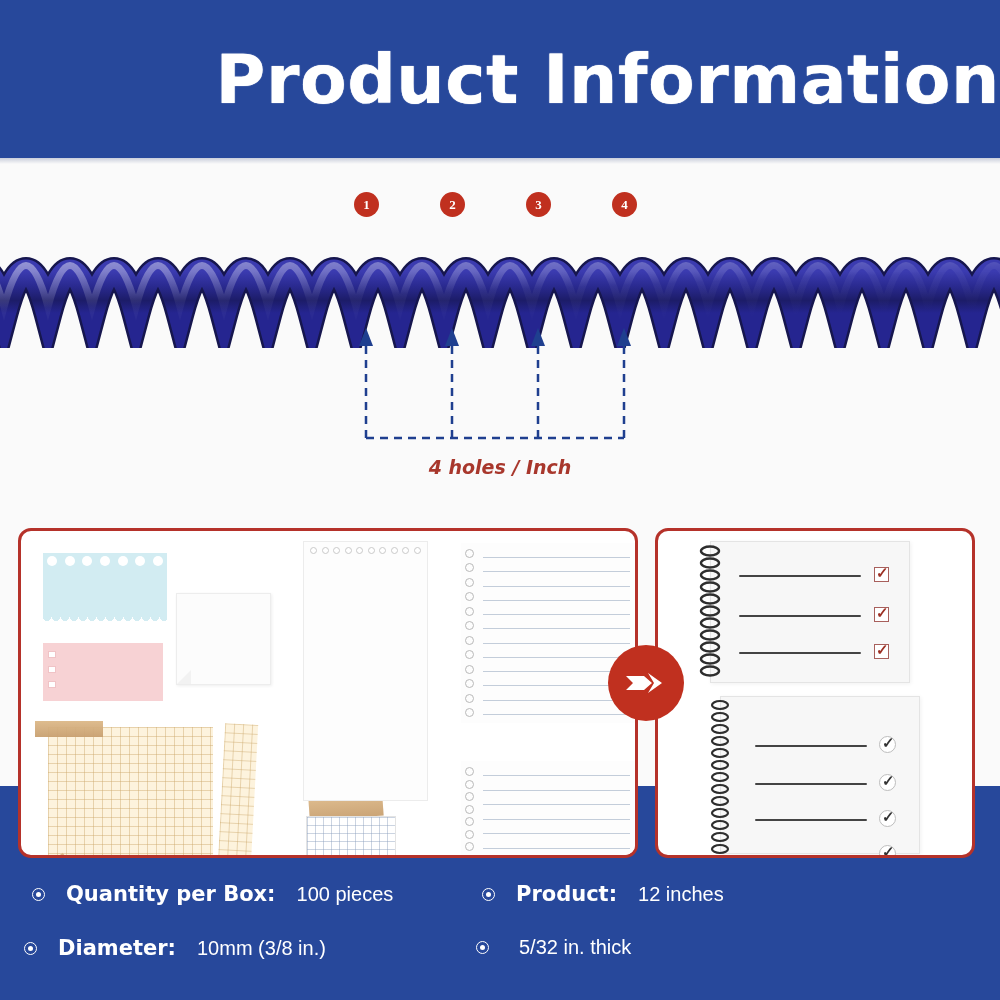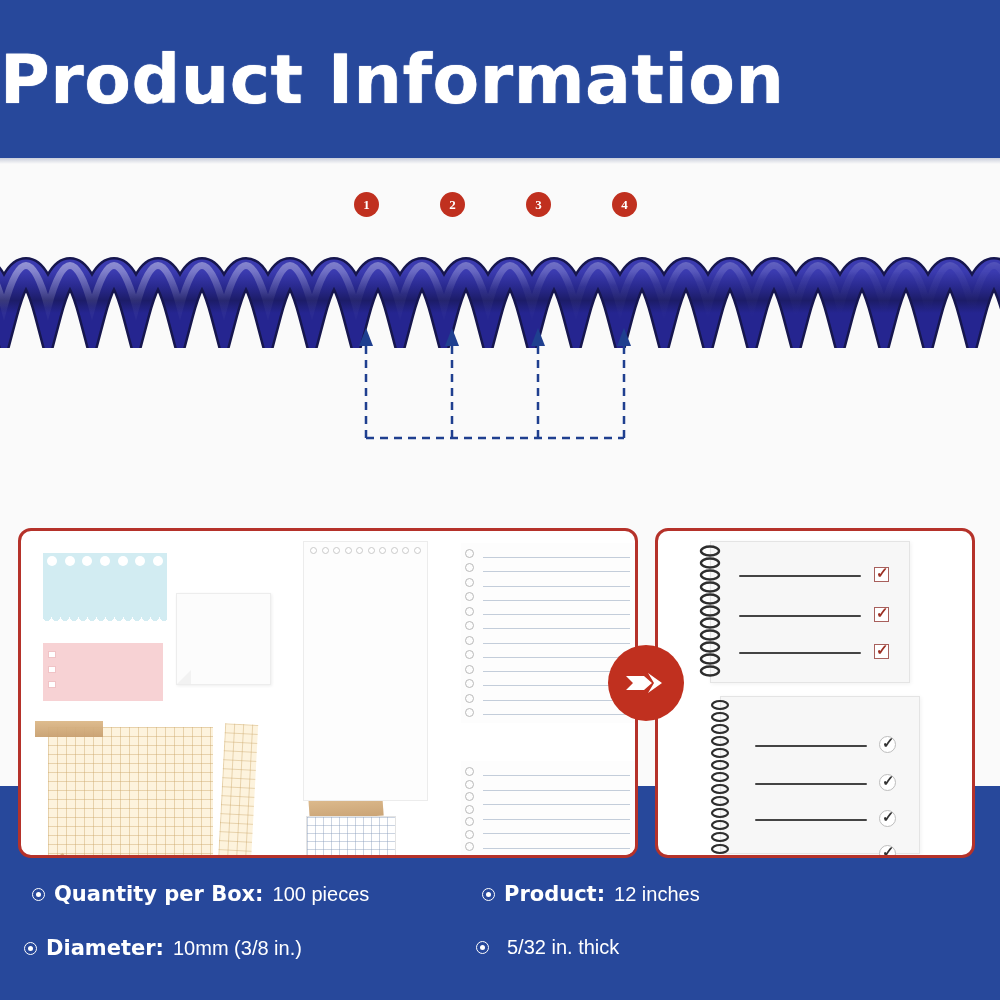--- a/index.html
+++ b/index.html
@@ -8,21 +8,21 @@
     font-family:"Liberation Sans", sans-serif;
     background:#fafafa;
     position:relative;
     overflow:hidden;
   }
 
   
   #header {
     position:absolute; left:0; top:0; width:1000px; height:158px;
     background:#27489b;
-    display:flex; align-items:center; justify-content:flex-start;
+    display:flex; align-items:center; justify-content:flex-end;
   }
   #header-title {
     color:#ffffff;
     font-size:68px;
     font-weight:bold;
     letter-spacing:0.5px;
     font-family:"DejaVu Sans", sans-serif;
     text-shadow:0 0 1px #fff;
     white-space:nowrap;
   }
@@ -218,21 +218,21 @@
   
   #arrow-circle {
     position:absolute; left:608px; top:645px;
     width:76px; height:76px; border-radius:50%;
     background:#c0301f;
     display:flex; align-items:center; justify-content:center;
     z-index:5;
   }
 
   
-  .spec-row { position:absolute; display:flex; align-items:center; white-space:nowrap; }
+  .spec-row { position:absolute; display:flex; align-items:center; white-space:nowrap;gap:12px; }
   #spec-qty { left:32px;  top:882px; }
   #spec-dia { left:24px;  top:936px; }
   #spec-len { left:482px; top:882px; }
   #spec-cap { left:476px; top:936px; }
 
   .bullet {
     width:13px; height:13px; border-radius:50%;
     border:1.7px solid #ffffff;
     position:relative; margin-right:9px; flex:0 0 auto;
   }
@@ -312,20 +312,21 @@
     <g fill="#1f3f8f">
       <polygon points="36,4 29,22 43,22"></polygon>
       <polygon points="122,4 115,22 129,22"></polygon>
       <polygon points="208,4 201,22 215,22"></polygon>
       <polygon points="294,4 287,22 301,22"></polygon>
     </g>
   </svg>
 </div>
 
 <div id="pitch-text">
+  <div>4 holes / Inch</div>
 </div>
 
 <div id="footer-bg"></div>
 
 <div class="panel" id="panel-left">
 
   <div class="paper note-blue">
     <div class="holes">
       <i></i>
         <i></i>

